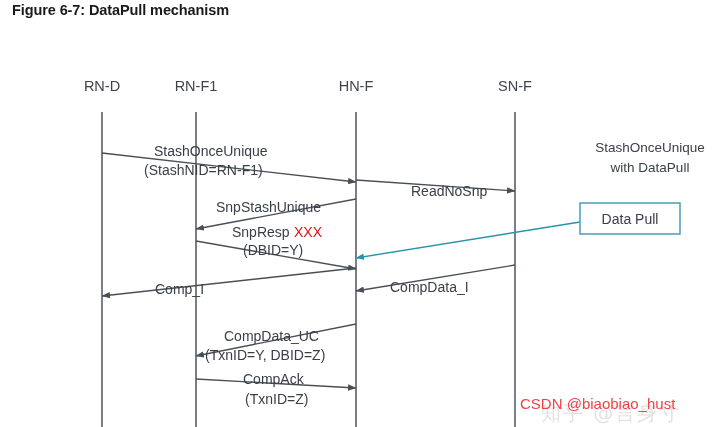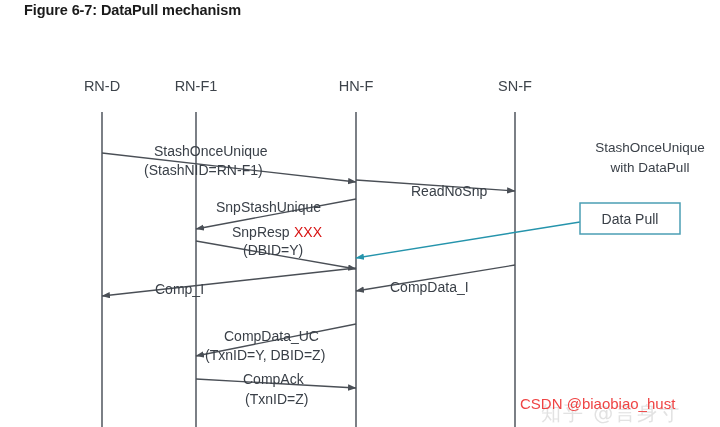--- a/index.html
+++ b/index.html
@@ -10,21 +10,21 @@
   body {
     width: 720px;
     height: 427px;
     position: relative;
     overflow: hidden;
     font-family: "Liberation Sans", sans-serif;
     color: #3a3f45;
   }
   #figure-title {
     position: absolute;
-    left: 24px;
+    left: 12px;
     top: 2px;
     font-size: 14.5px;
     font-weight: bold;
     color: #1a1a1a;
     letter-spacing: -0.1px;
     white-space: nowrap;
   }
   #diagram-canvas {
     position: absolute;
     left: 0;

